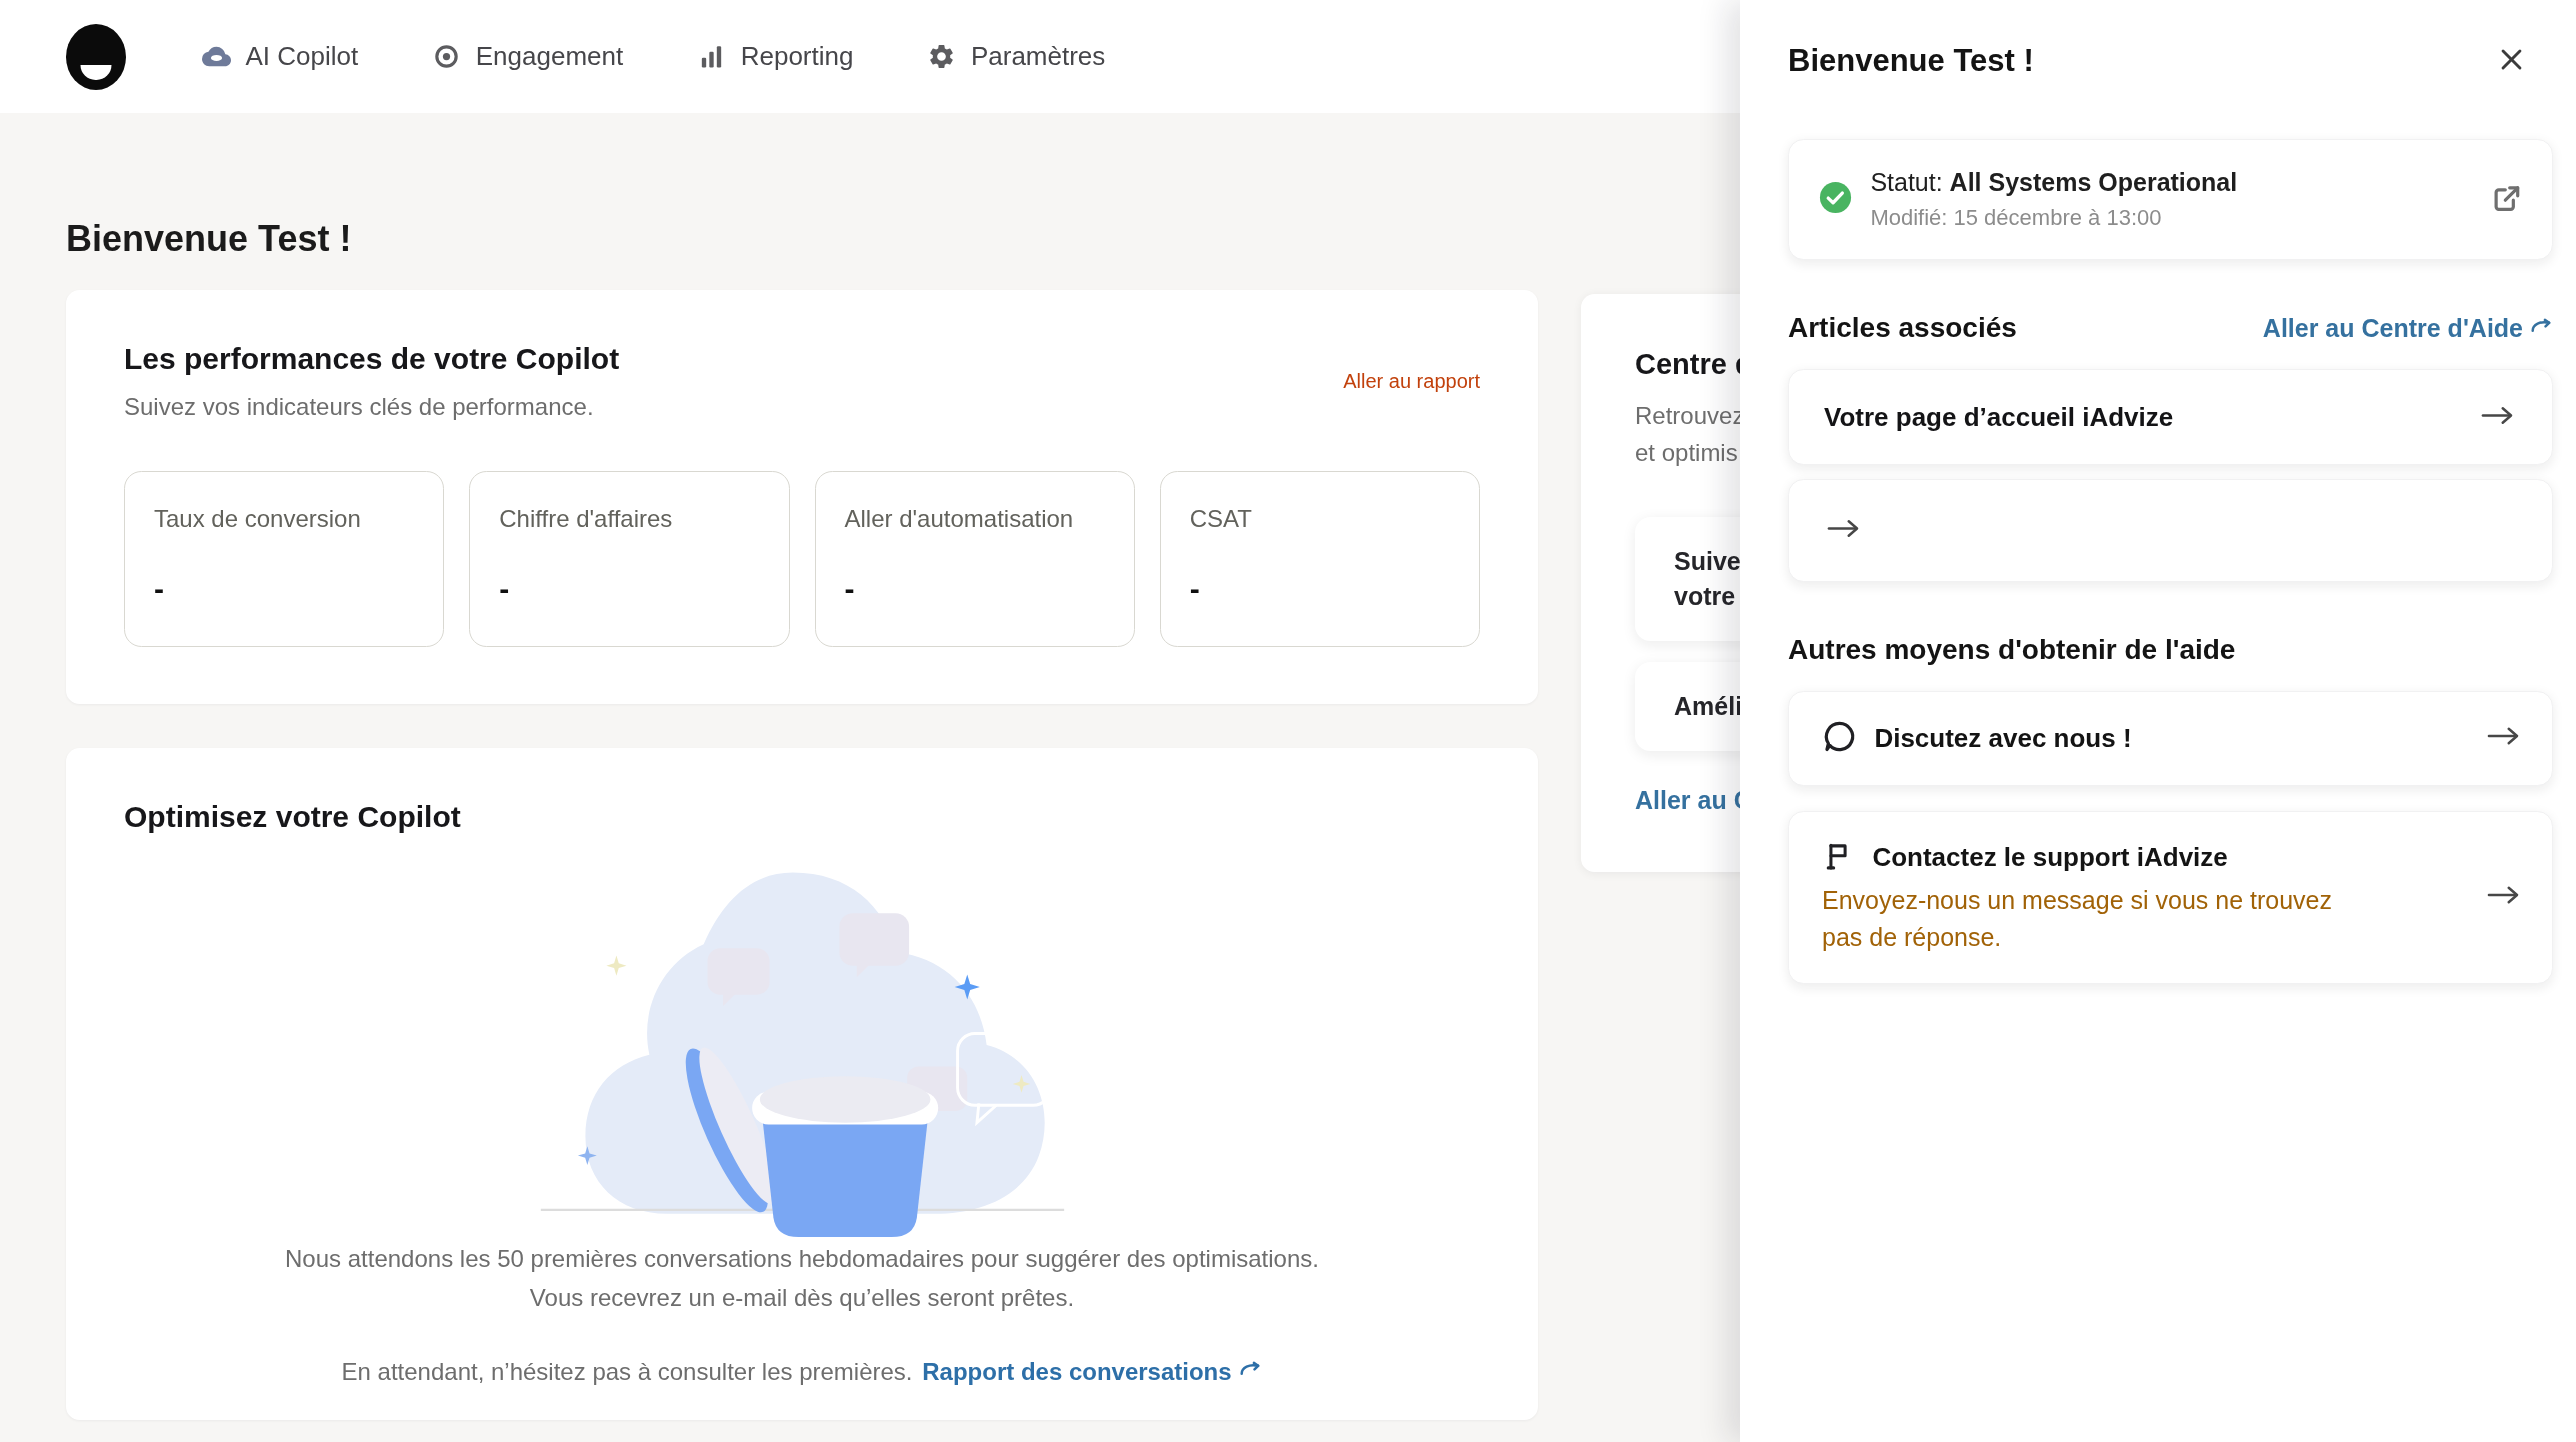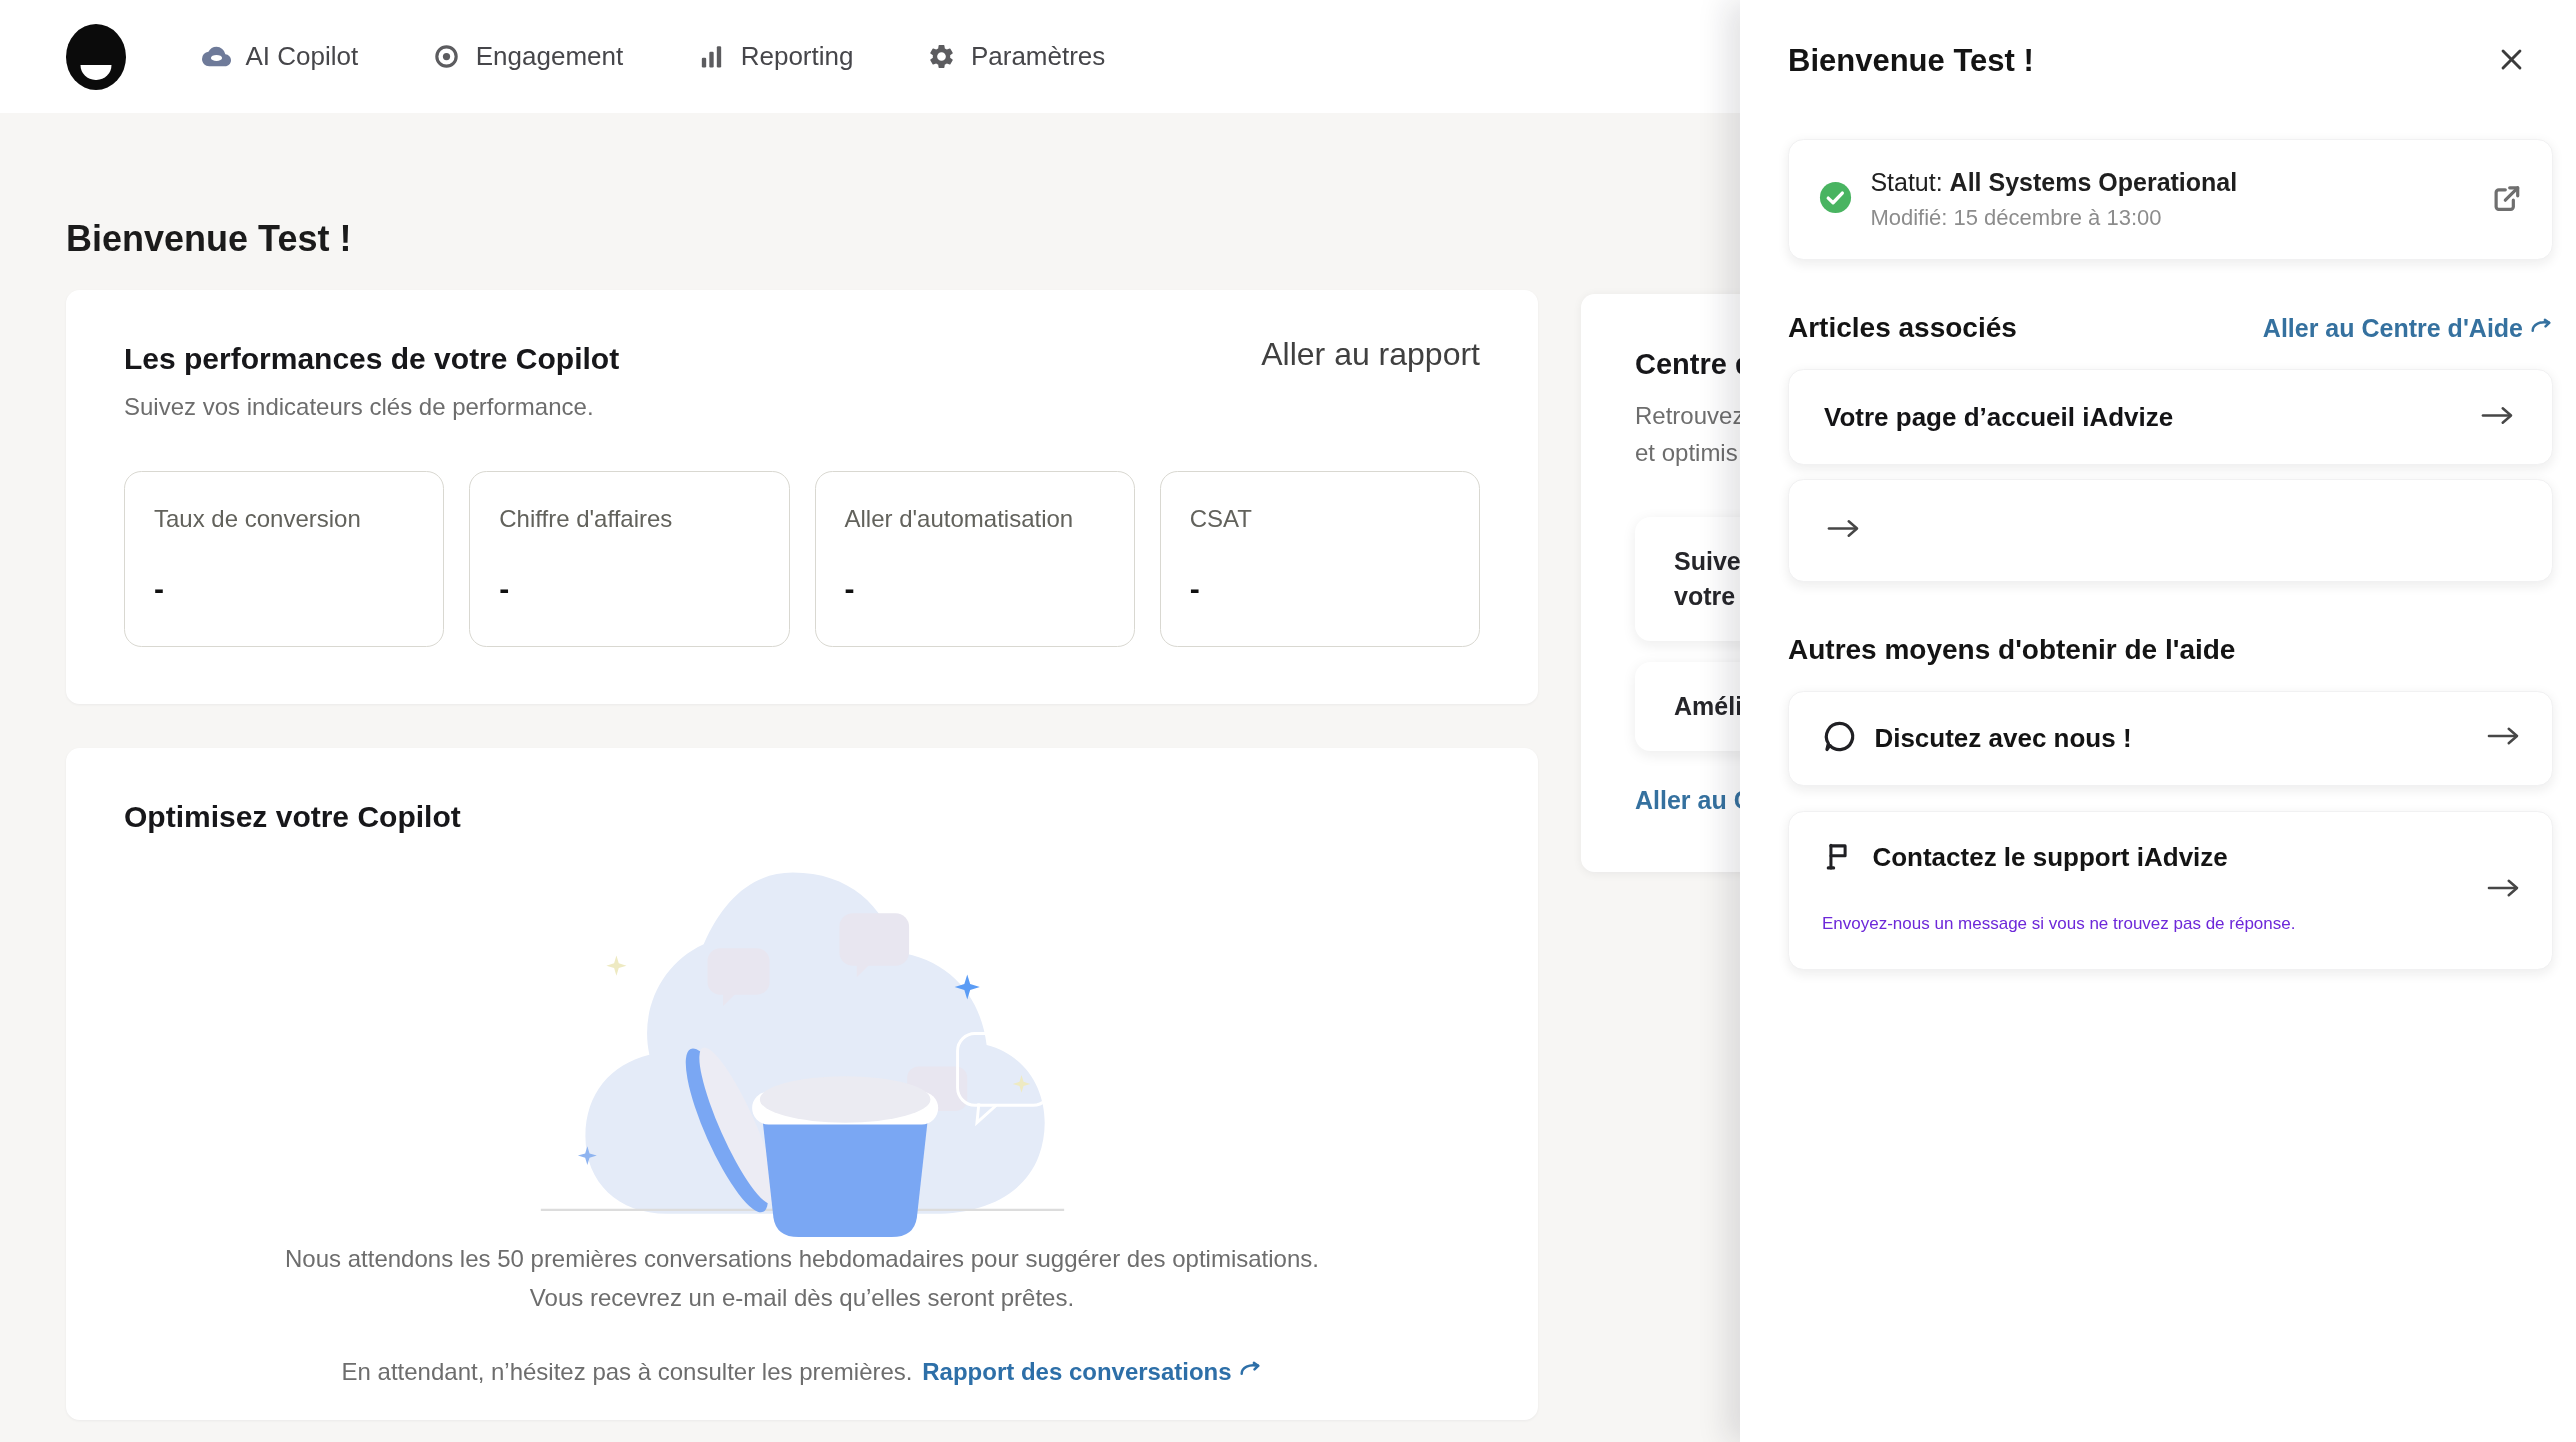--- a/index.html
+++ b/index.html
@@ -17,21 +17,21 @@
   .nav-item svg{display:block;}
   .icon-gray{color:#5c5c5f;}
   .icon-cloud{color:#6e7a99;}
   
   .main{position:absolute;left:0;top:113px;width:2576px;height:1330px;z-index:1;}
   .page-title{position:absolute;left:66px;top:105px;font-size:36px;font-weight:700;color:#1b1b1b;}
   .card{background:#fff;border-radius:13.6px;box-shadow:0 1px 2.9px rgba(20,20,30,.05);position:absolute;}
   .perf-card{left:66px;top:177px;width:1472px;height:414px;padding:52px 58px;}
   .card-h2{font-size:30px;font-weight:700;color:#17171a;}
   .card-sub{font-size:24px;color:#6d6d6d;margin-top:17.4px;}
-  .perf-link{position:absolute;right:58px;top:46px;font-size:32px;color:#404040;cursor:pointer;}
+  .perf-link{position:absolute;right:58px;top:80px;font-size:20px;color:#c2410c;cursor:pointer;}
   .kpi-row{display:flex;gap:25px;margin-top:50px;}
   .kpi{flex:1;height:176px;border:1.9px solid #d9d8d1;border-radius:17.4px;padding:33px 29px 29px 29px;display:flex;flex-direction:column;background:#fff;}
   .kpi-label{font-size:24px;color:#62625c;}
   .kpi-value{font-size:30px;font-weight:700;color:#101010;margin-top:39px;}
   
   .opt-card{left:66px;top:635px;width:1472px;height:672px;padding:52px 58px;text-align:center;}
   .opt-card .card-h2{text-align:left;}
   .illustration{margin:25px auto 0 auto;width:659px;height:380px;}
   .opt-line{font-size:24px;color:#6d6d6d;line-height:39px;}
   .opt-line3{font-size:24px;color:#6d6d6d;margin-top:39px;display:flex;justify-content:center;align-items:center;gap:9.7px;}
@@ -64,21 +64,21 @@
   .arrow-icon{color:#474747;flex:0 0 auto;}
   .help-card{margin-top:25px;padding:27px 33px;}
   .help-head{display:flex;align-items:center;gap:17.4px;}
   .help-title{font-size:26px;font-weight:700;color:#141414;}
   .help-body{display:flex;margin-top:17.4px;gap:21px;align-items:flex-start;}
   .avatar-wrap{position:relative;width:60px;height:60px;flex:0 0 auto;}
   .avatar{width:60px;height:60px;border-radius:50%;background:radial-gradient(circle at 50% 36%,#dcb28c 0 33%,#6e4b33 34% 70%,#93a9c6 71% 100%);}
   .presence-dot{position:absolute;right:-1.9px;top:-1.9px;width:18.4px;height:18.4px;border-radius:50%;background:#3fb94e;border:2.9px solid #fff;}
   .help-desc{font-size:25px;color:#343437;line-height:37px;max-width:504px;}
   .help-avail{font-size:22px;font-weight:600;color:#1c1c1c;margin-top:9.7px;}
-  .help-desc-gray{font-size:17px;color:#6d28d9;line-height:37px;max-width:542px;margin-top:29px;}
+  .help-desc-gray{font-size:25px;color:#a16207;line-height:37px;max-width:542px;margin-top:6px;}
   .card-arrow{position:absolute;right:29px;top:50%;transform:translateY(-50%);color:#474747;}
   .bubble-icon,.flag-icon{color:#202024;}
 </style>
 </head>
 <body>
 
 <div class="topnav">
   <div class="logo">
       <div class="smile"></div>
     </div>

